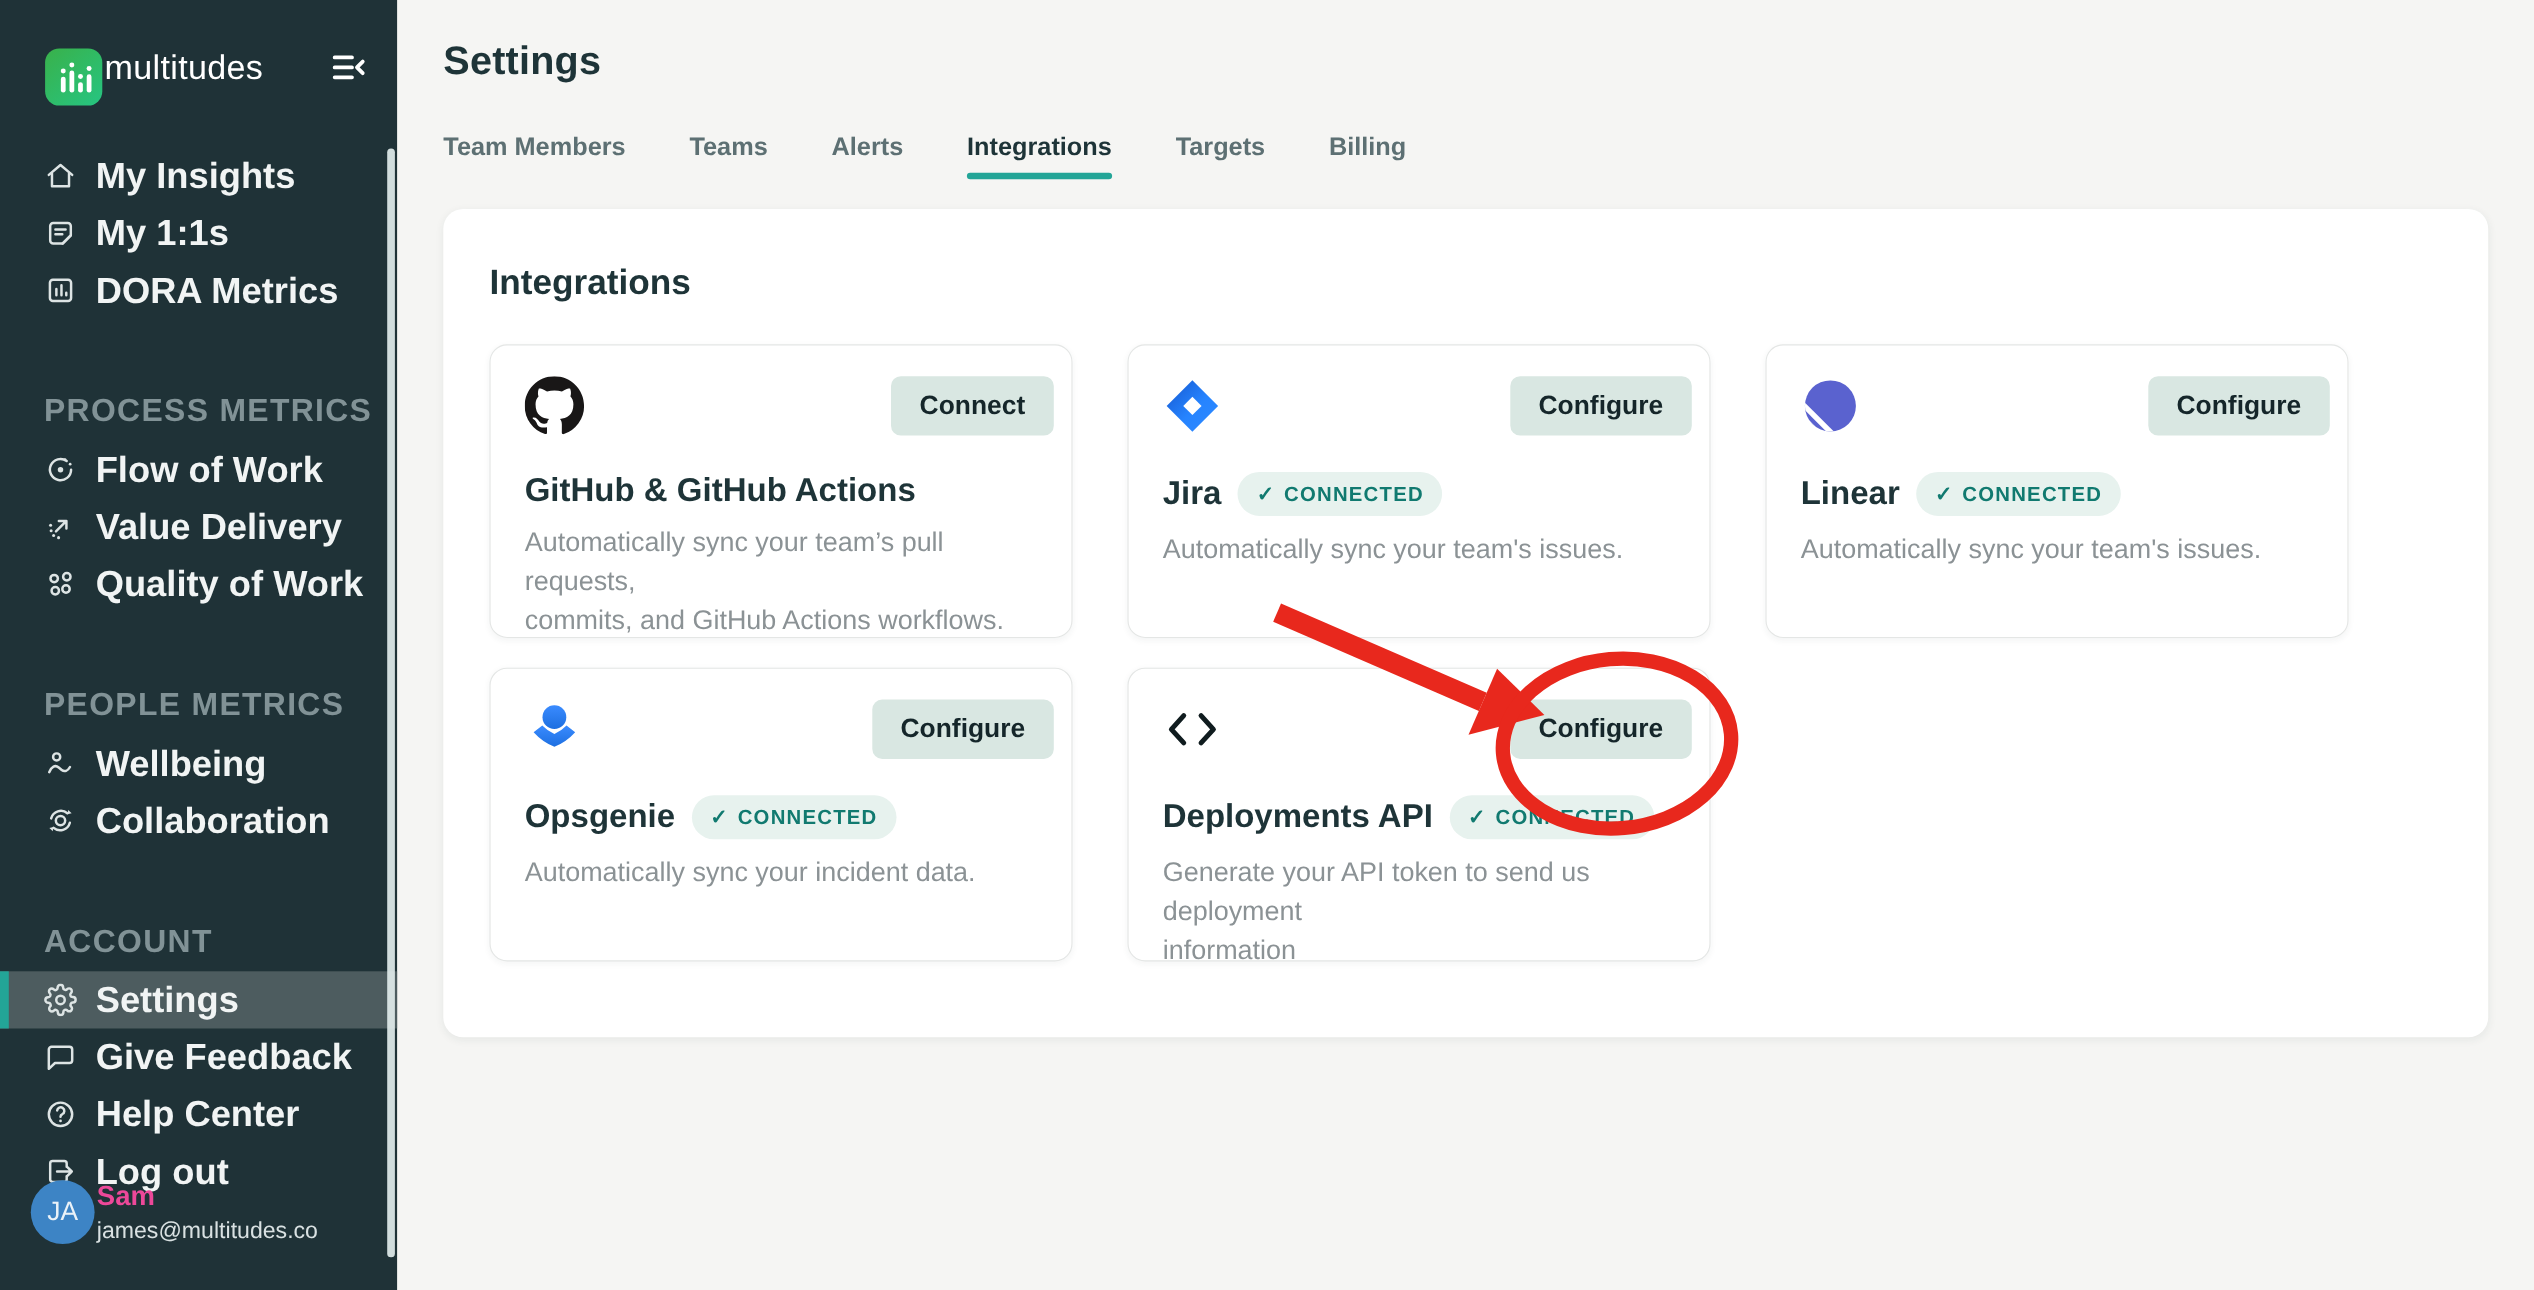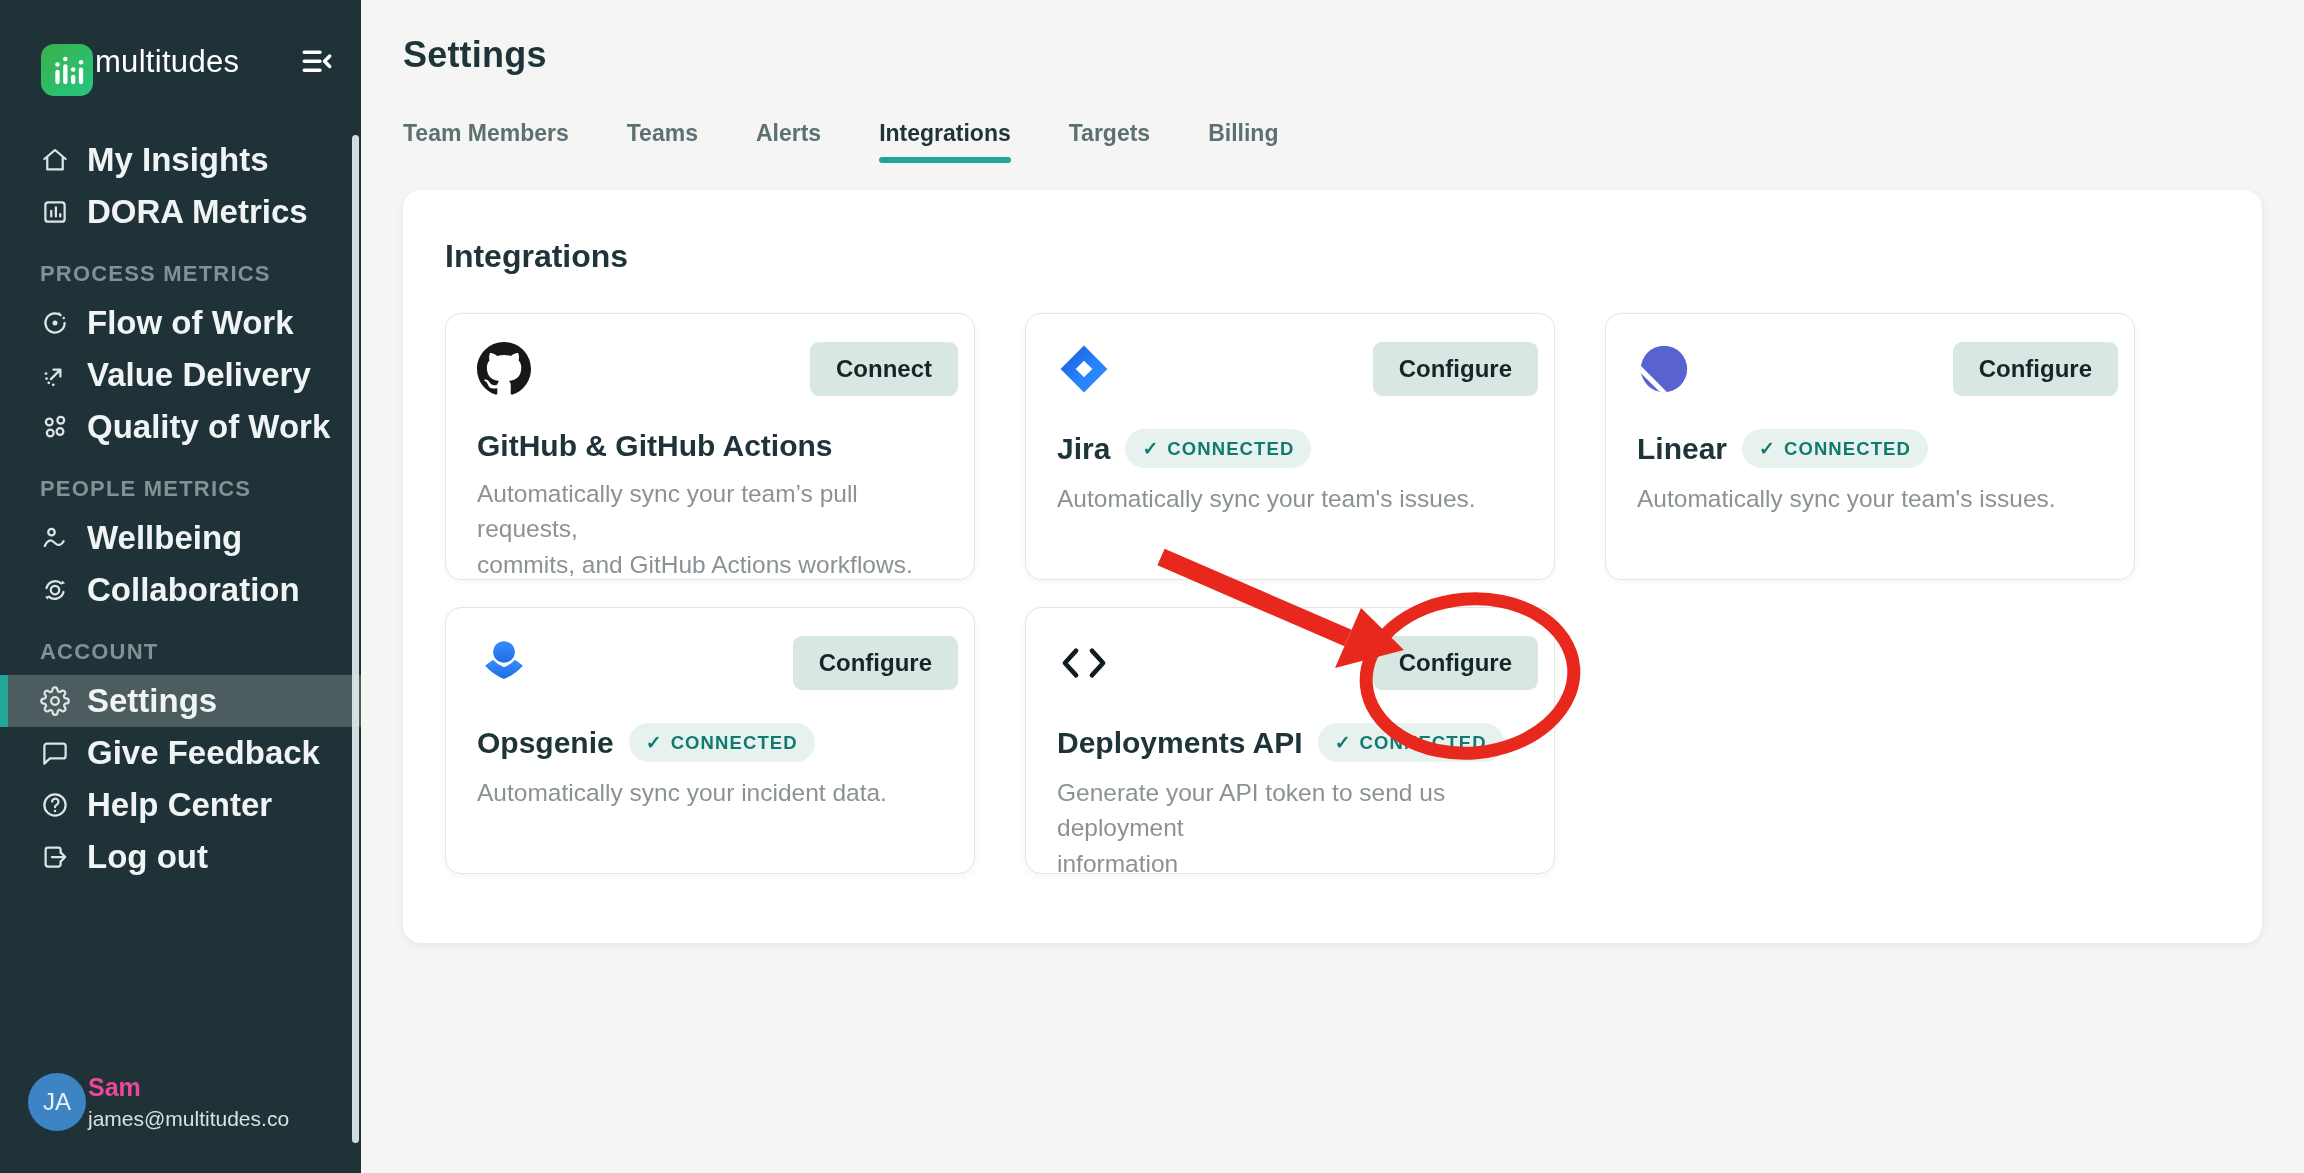--- a/index.html
+++ b/index.html
@@ -25,21 +25,21 @@
   .logo-text{font-size:31px;font-weight:500;color:#fff;letter-spacing:.3px;flex:1}
   .collapse-btn{width:36px;height:36px;background:none;border:none;color:#fff;padding:0;cursor:pointer}
   .collapse-btn svg{width:100%;height:100%}
 
   .nav{margin-top:38px}
   .nav-item{display:flex;align-items:center;gap:17px;height:52px;padding-left:40px;
     font-size:33px;font-weight:700;color:#f1f4f4;cursor:pointer}
   .nav-item .icon{width:30px;height:30px;min-width:30px;color:#dde4e4;display:inline-flex}
   .icon svg{width:100%;height:100%}
   .nav-item.active{background:#4d5c5f;border-left:8px solid var(--accent-teal);padding-left:32px}
-  .nav-label{margin:23px 0 10px;padding-left:40px;font-size:22px;font-weight:600;
+  .nav-label{margin:68px 0 10px;padding-left:40px;font-size:29px;font-weight:600;
     color:#819296;letter-spacing:1.2px}
 
   .user{position:absolute;left:28px;bottom:42px;display:flex;align-items:center;gap:2px}
   .avatar{width:58px;height:58px;border-radius:50%;background:#3d84c5;color:#eaf2f8;
     display:flex;align-items:center;justify-content:center;font-size:24px}
   .user-name{font-size:25px;font-weight:700;color:#ec4899}
   .user-email{font-size:21px;color:#d9e1e2;margin-top:5px}
 
   .sb-thumb{position:absolute;top:135px;right:2px;width:7px;height:1008px;border-radius:4px;
     background:rgba(225,235,236,.92)}
@@ -114,20 +114,29 @@
             <svg viewBox="0 0 24 24" fill="none" stroke="currentColor" stroke-width="1.8" stroke-linecap="round" stroke-linejoin="round">
               <path d="M3.5 11.2 12 4l8.5 7.2"></path>
               <path d="M5.8 10v9.5h12.4V10"></path>
             </svg>
           </span>
           <span class="nav-text">My Insights</span>
         </div>
         <div class="nav-item">
           <span class="icon">
             <svg viewBox="0 0 24 24" fill="none" stroke="currentColor" stroke-width="1.8" stroke-linecap="round" stroke-linejoin="round">
+              <path d="M19.5 13.5v-6.8a2.2 2.2 0 0 0-2.2-2.2H6.7a2.2 2.2 0 0 0-2.2 2.2v10.6a2.2 2.2 0 0 0 2.2 2.2h6.8Z"></path>
+              <path d="M8.3 9.3h7.4M8.3 12.8h5M19.5 13.5l-6 6"></path>
+            </svg>
+          </span>
+          <span class="nav-text">My 1:1s</span>
+        </div>
+        <div class="nav-item">
+          <span class="icon">
+            <svg viewBox="0 0 24 24" fill="none" stroke="currentColor" stroke-width="1.8" stroke-linecap="round" stroke-linejoin="round">
               <rect x="4.3" y="4.3" width="15.4" height="15.4" rx="2.2"></rect>
               <path d="M9 15.5v-4.5M12.7 15.5V8.2M16.2 15.5v-1.8"></path>
             </svg>
           </span>
           <span class="nav-text">DORA Metrics</span>
         </div>
         <div class="nav-label">PROCESS METRICS</div>
         <div class="nav-item">
           <span class="icon">
             <svg viewBox="0 0 24 24" fill="none" stroke="currentColor" stroke-width="1.8" stroke-linecap="round" stroke-linejoin="round">

